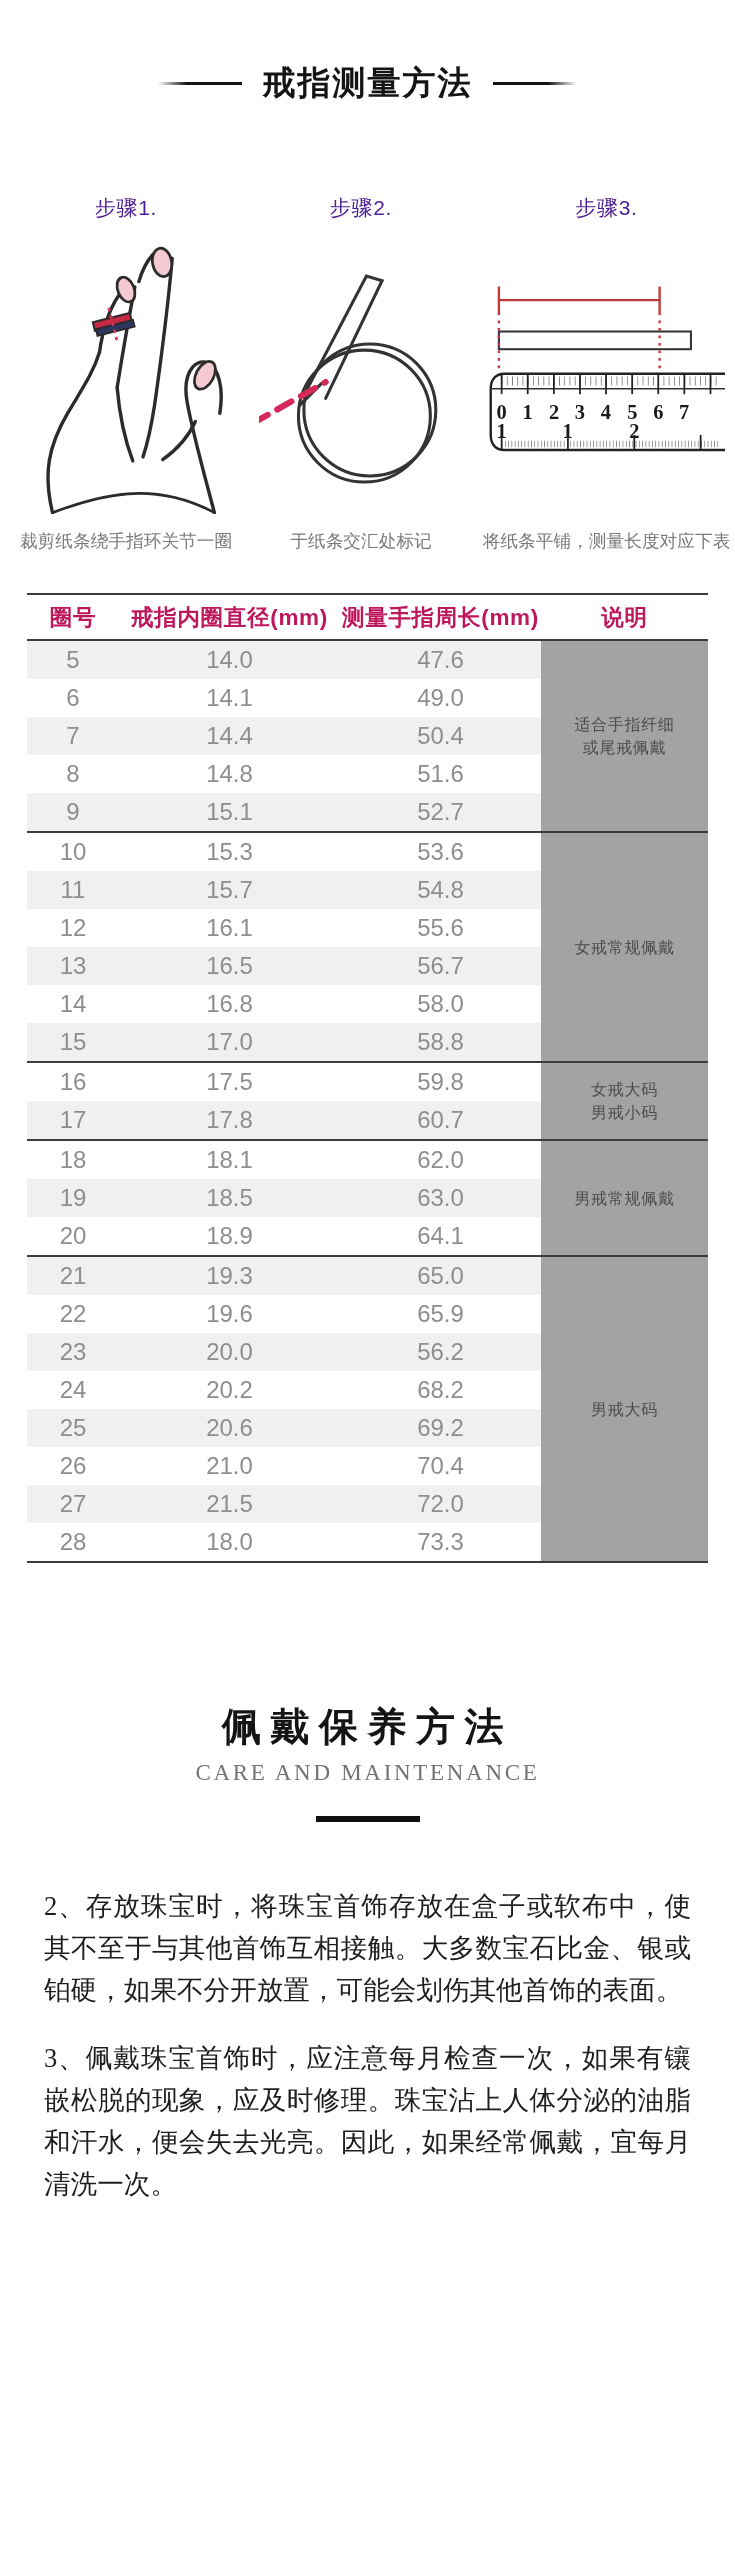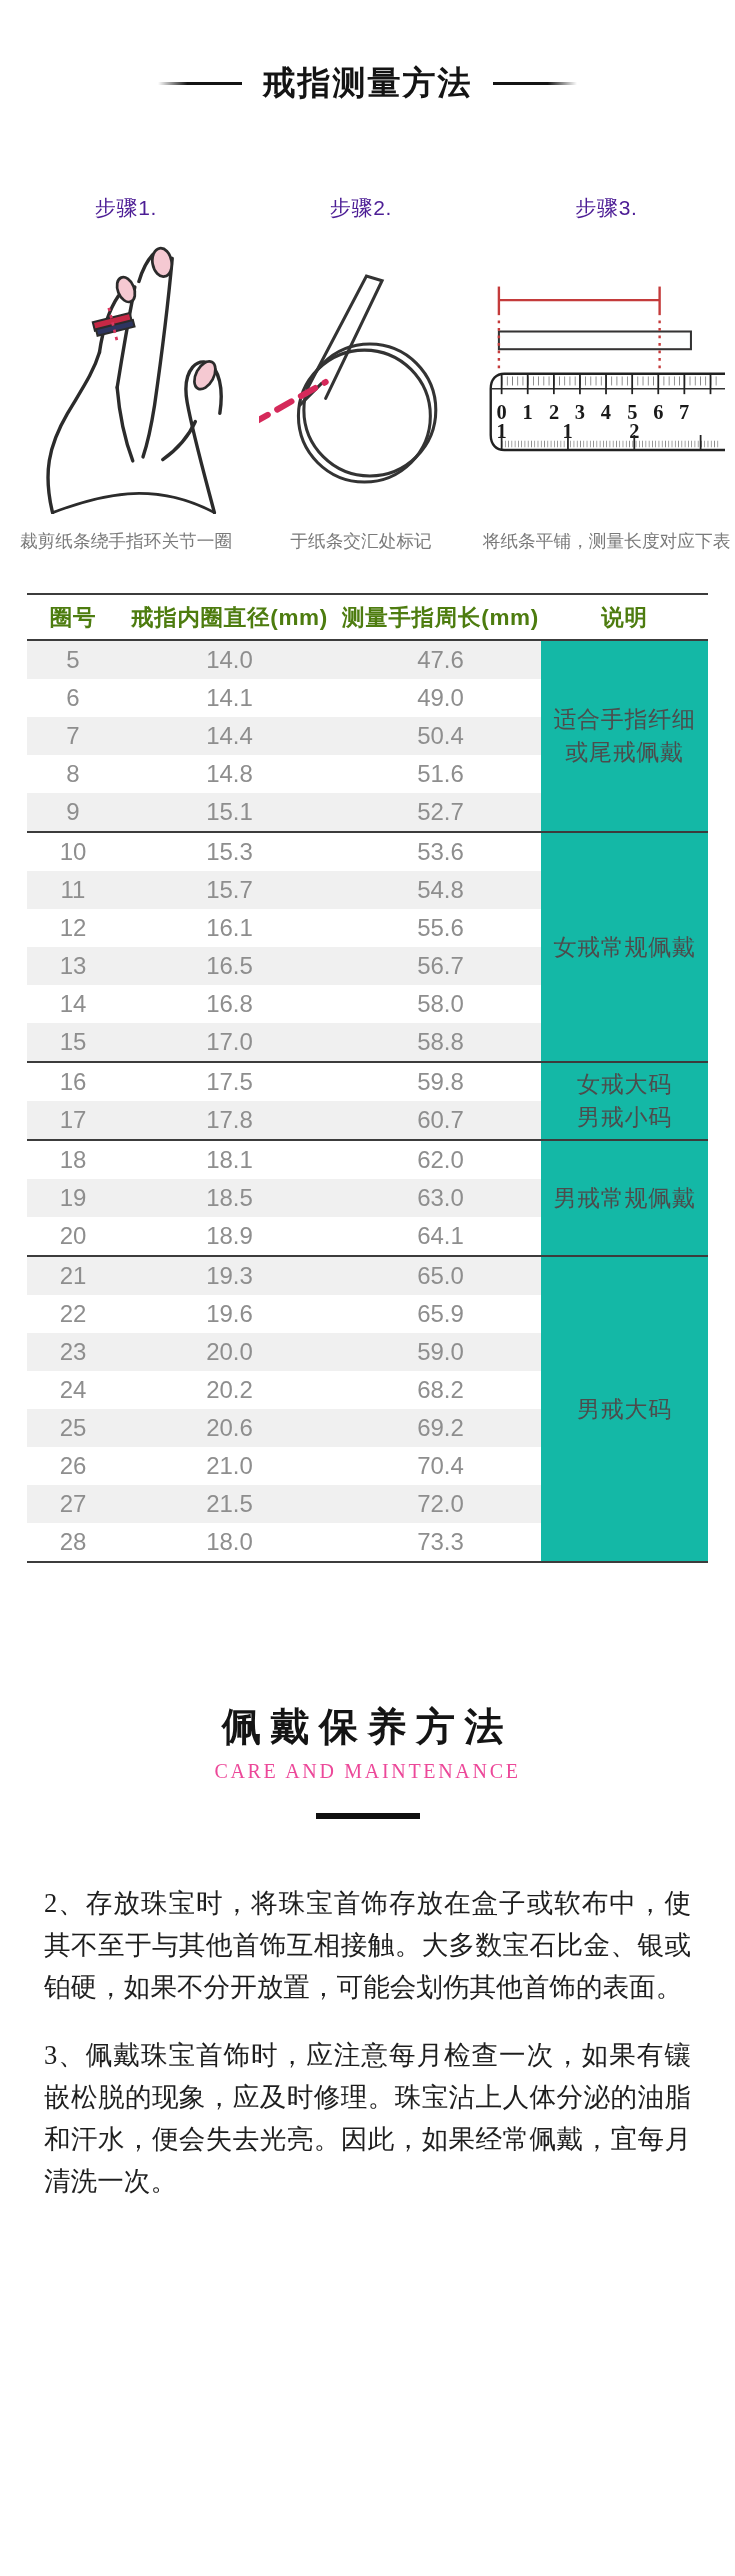--- a/index.html
+++ b/index.html
@@ -48,45 +48,45 @@
   .caption{text-align:center;font-size:17.7px;color:#7a7a7a;}
 
   
   .size-table{
     width:681px;margin:40px auto 0;
     border-collapse:collapse;table-layout:fixed;
     border-top:2px solid #3c3c3c;
     border-bottom:2.7px solid #3c3c3c;
   }
   .size-table th{
-    height:44px;font-size:22.5px;color:#4d7c0f;font-weight:700;
+    height:44px;font-size:22.5px;color:#be185d;font-weight:700;
     border-bottom:2.7px solid #3c3c3c;text-align:center;padding:0;
     letter-spacing:0.7px;
   }
   .size-table td{
     height:38px;text-align:center;vertical-align:middle;
     font-size:24px;color:#8e8e8e;padding:0;
   }
   .size-table td.shade{background:#f0f0f0;}
   .size-table tr.group-start td{border-top:2px solid #3c3c3c;}
   .size-table td.note-cell{
-    background:#14b8a6;font-size:23px;color:#4c4c4c;line-height:1.45;
+    background:#a3a3a3;font-size:16px;color:#4c4c4c;line-height:1.45;
     font-weight:400;letter-spacing:0.7px;
   }
 
   
   .care-head{margin-top:144px;text-align:center;}
   .care-title{
     font-family:"Liberation Serif","DejaVu Serif",serif;
     font-size:39px;font-weight:700;color:#141414;letter-spacing:9.5px;
     line-height:1;margin:0;
   }
   .care-subtitle{
     font-family:"Liberation Serif","DejaVu Serif",serif;
-    font-size:20px;color:#ec4899;letter-spacing:2.7px;margin-top:13.6px;
+    font-size:23px;color:#737373;letter-spacing:2.7px;margin-top:13.6px;
   }
   .care-divider{width:104px;height:6.1px;background:#101010;margin:30px auto 0;}
   .care-paragraphs{
     width:647px;margin:63px auto 0;
     font-family:"Liberation Serif","DejaVu Serif",serif;
     font-size:26.6px;color:#1e1e1e;line-height:1.58;text-align:justify;
   }
   .care-paragraphs p{margin:0 0 26px 0;}
 
   svg text{font-family:"Liberation Serif","DejaVu Serif",serif;}
@@ -349,21 +349,21 @@
           </td>
         </tr>
         <tr>
           <td class="">22</td>
           <td class="">19.6</td>
           <td class="">65.9</td>
         </tr>
         <tr>
           <td class="shade">23</td>
           <td class="shade">20.0</td>
-          <td class="shade">59.0</td>
+          <td class="shade">56.2</td>
         </tr>
         <tr>
           <td class="">24</td>
           <td class="">20.2</td>
           <td class="">68.2</td>
         </tr>
         <tr>
           <td class="shade">25</td>
           <td class="shade">20.6</td>
           <td class="shade">69.2</td>

